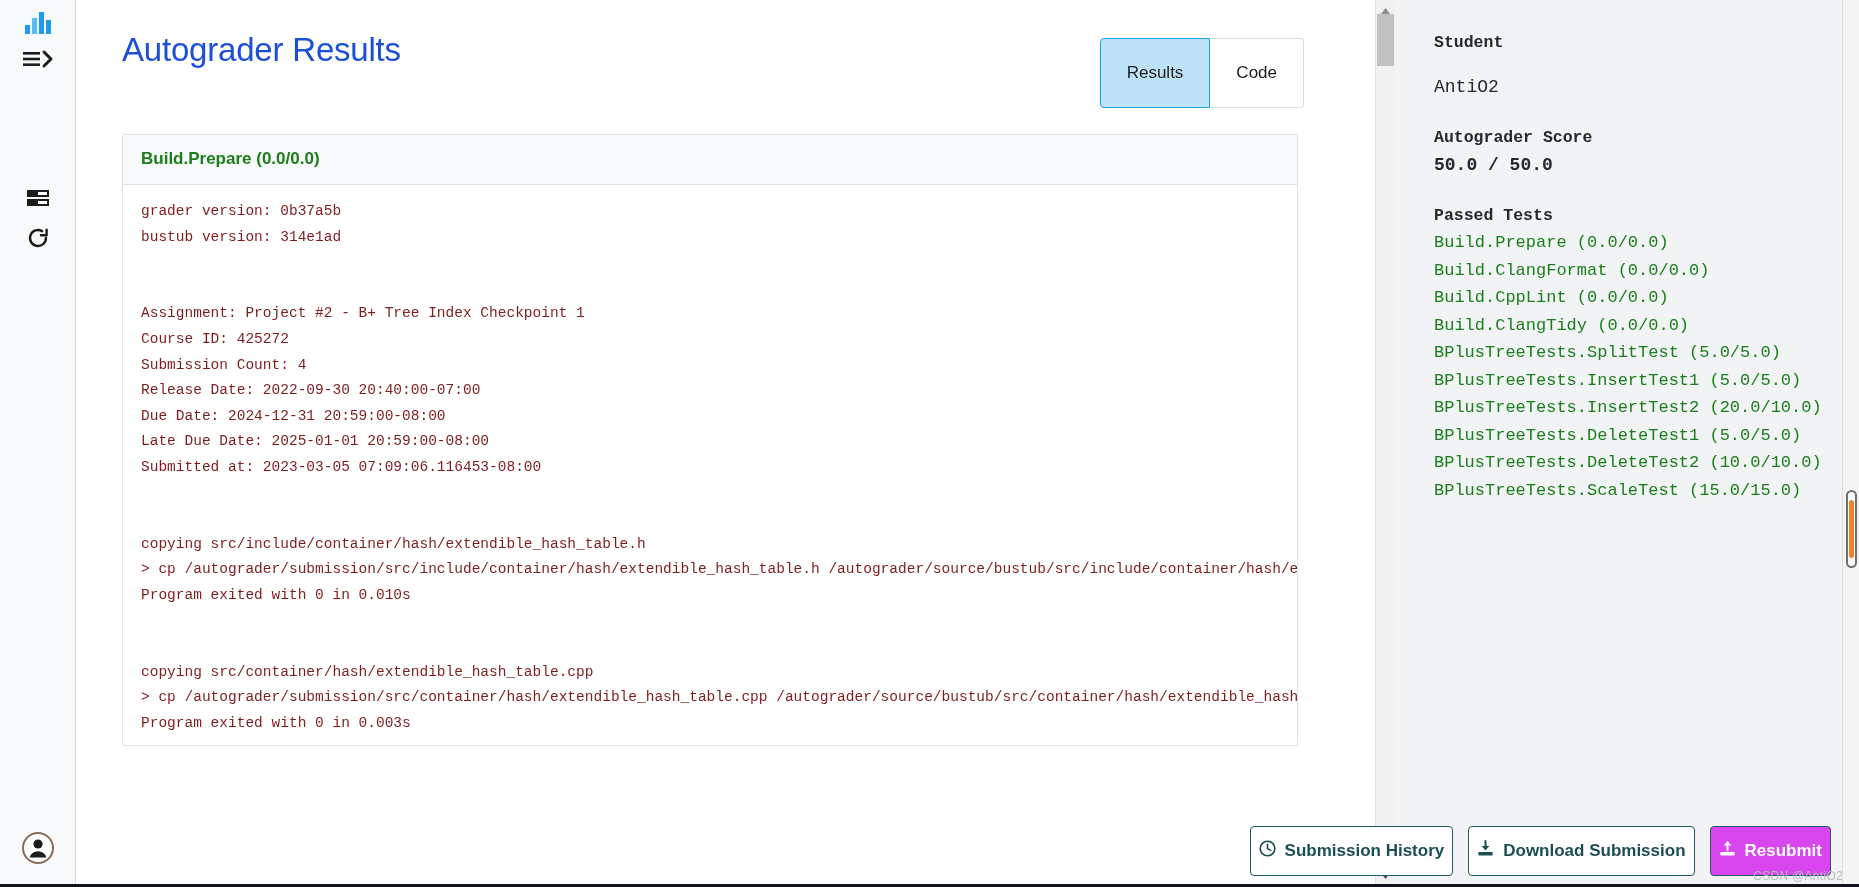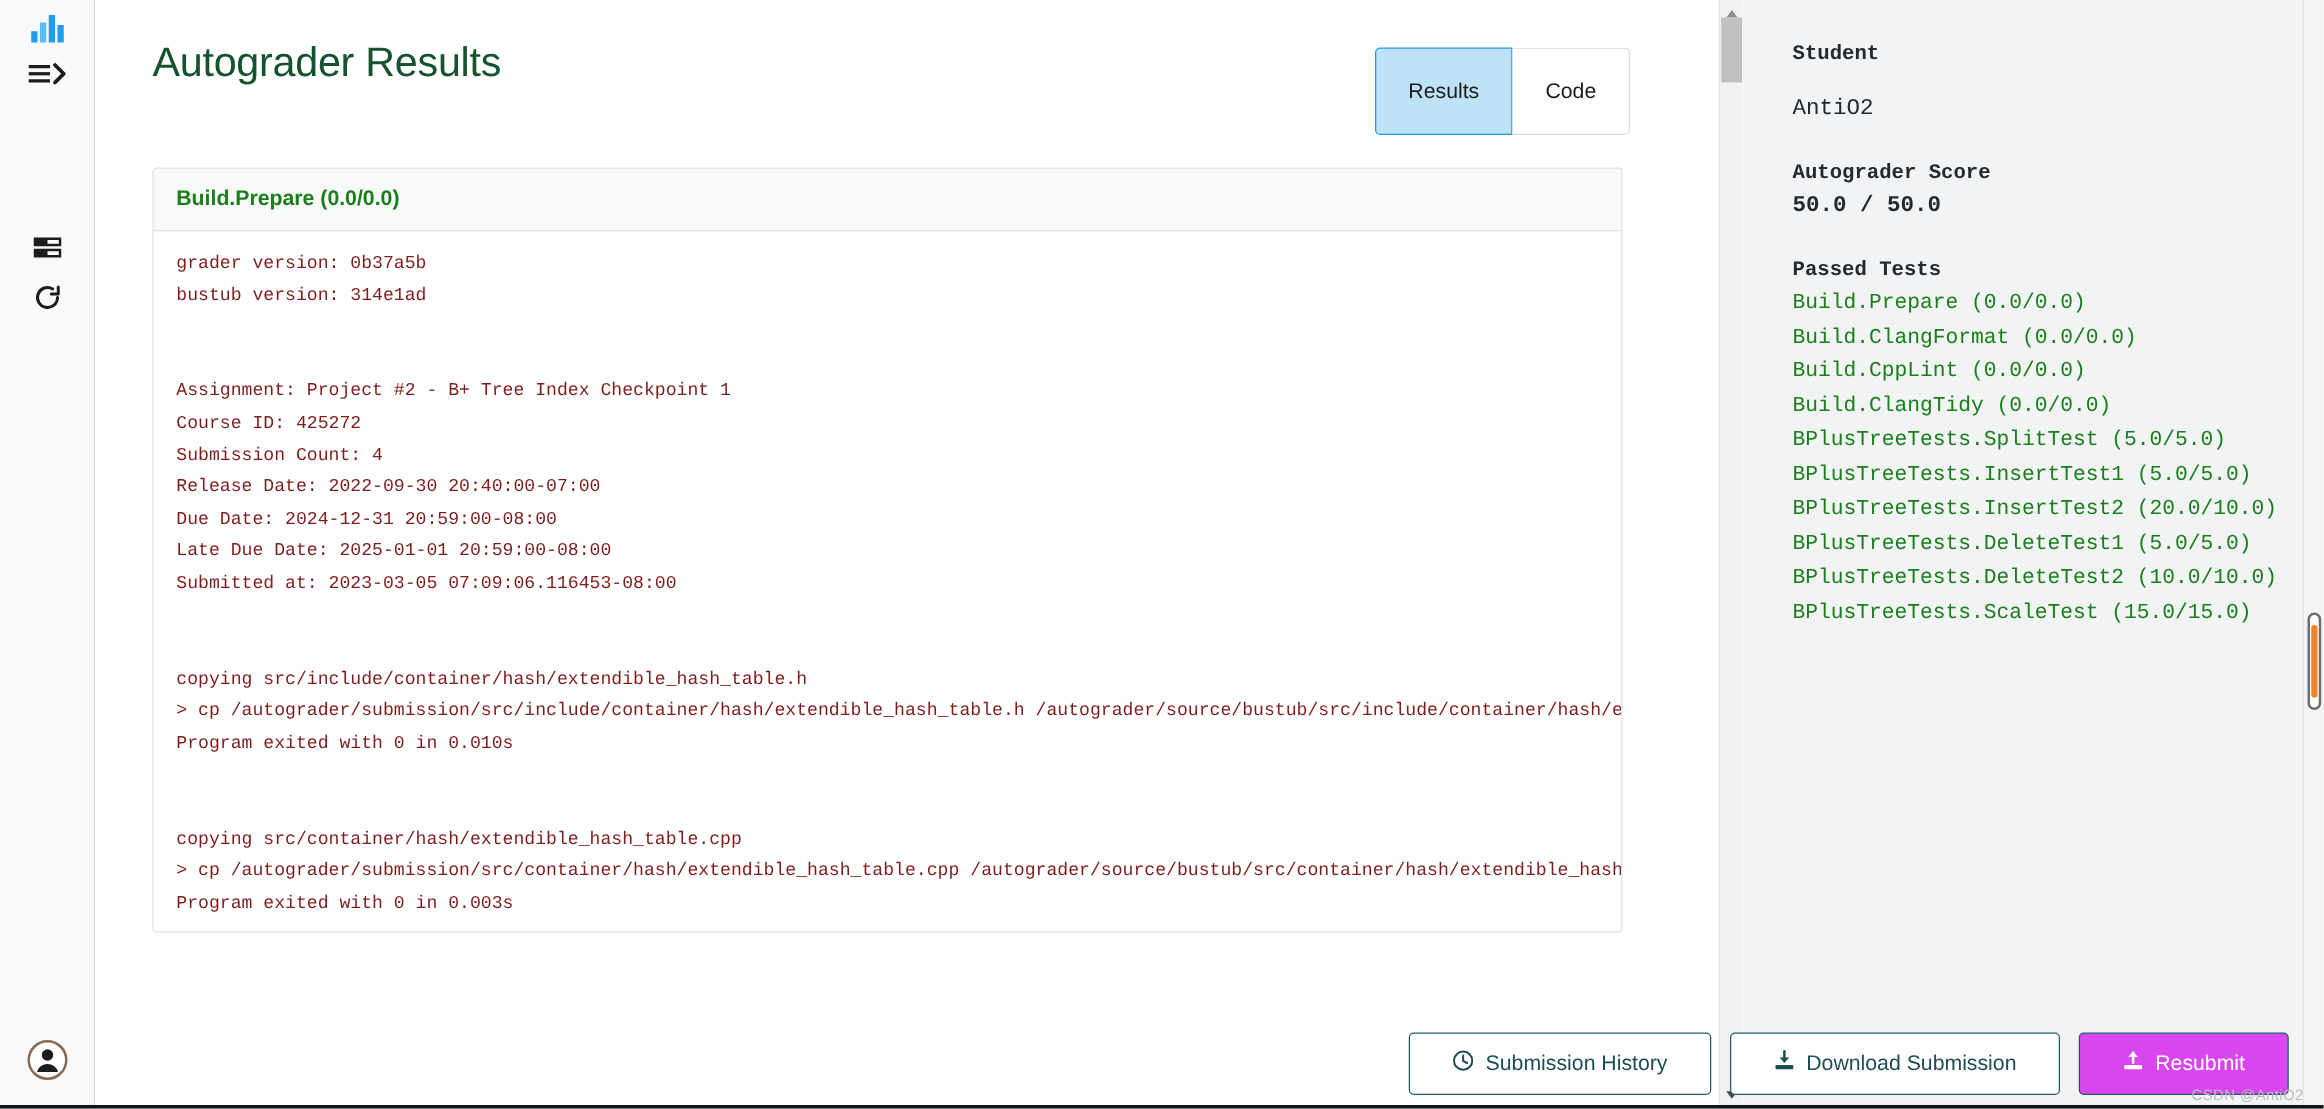--- a/index.html
+++ b/index.html
@@ -63,21 +63,21 @@
 
   .header-row {
     display: flex;
     align-items: flex-start;
     justify-content: space-between;
     padding: 30px 40px 0 46px;
   }
   .page-title {
     font-size: 33px;
     font-weight: 400;
-    color: #14532d;
+    color: #1d4ed8;
     letter-spacing: -0.2px;
     margin: 0;
     line-height: 1.2;
   }
 
   .tabs {
     display: flex;
     margin-top: 8px;
     margin-right: 50px;
   }
@@ -220,22 +220,22 @@
     padding-right: 28px;
     background: transparent;
     pointer-events: none;
   }
   .btn {
     pointer-events: auto;
     display: inline-flex;
     align-items: center;
     gap: 9px;
     font-size: 17px;
-    font-weight: 400;
-    padding: 13px 34px;
+    font-weight: 700;
+    padding: 13px 8px;
     border-radius: 4px;
     border: 1px solid #1b5e64;
     background: #ffffff;
     color: #1b4e54;
     cursor: pointer;
     line-height: 1.1;
     white-space: nowrap;
   }
   .btn.primary {
     background: #d946ef;

